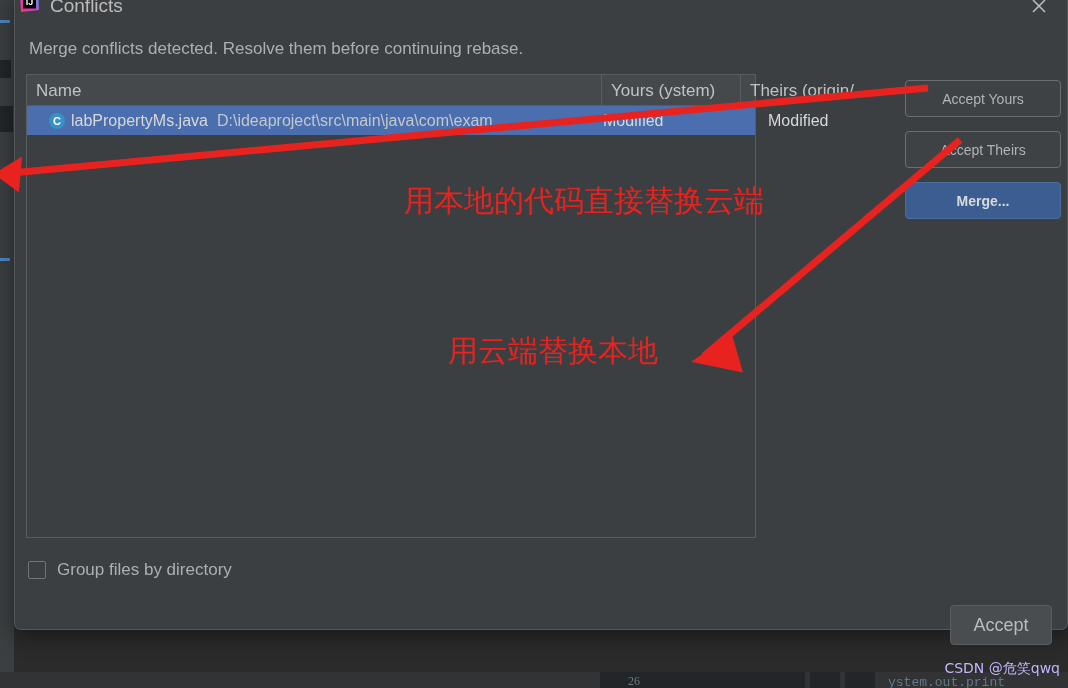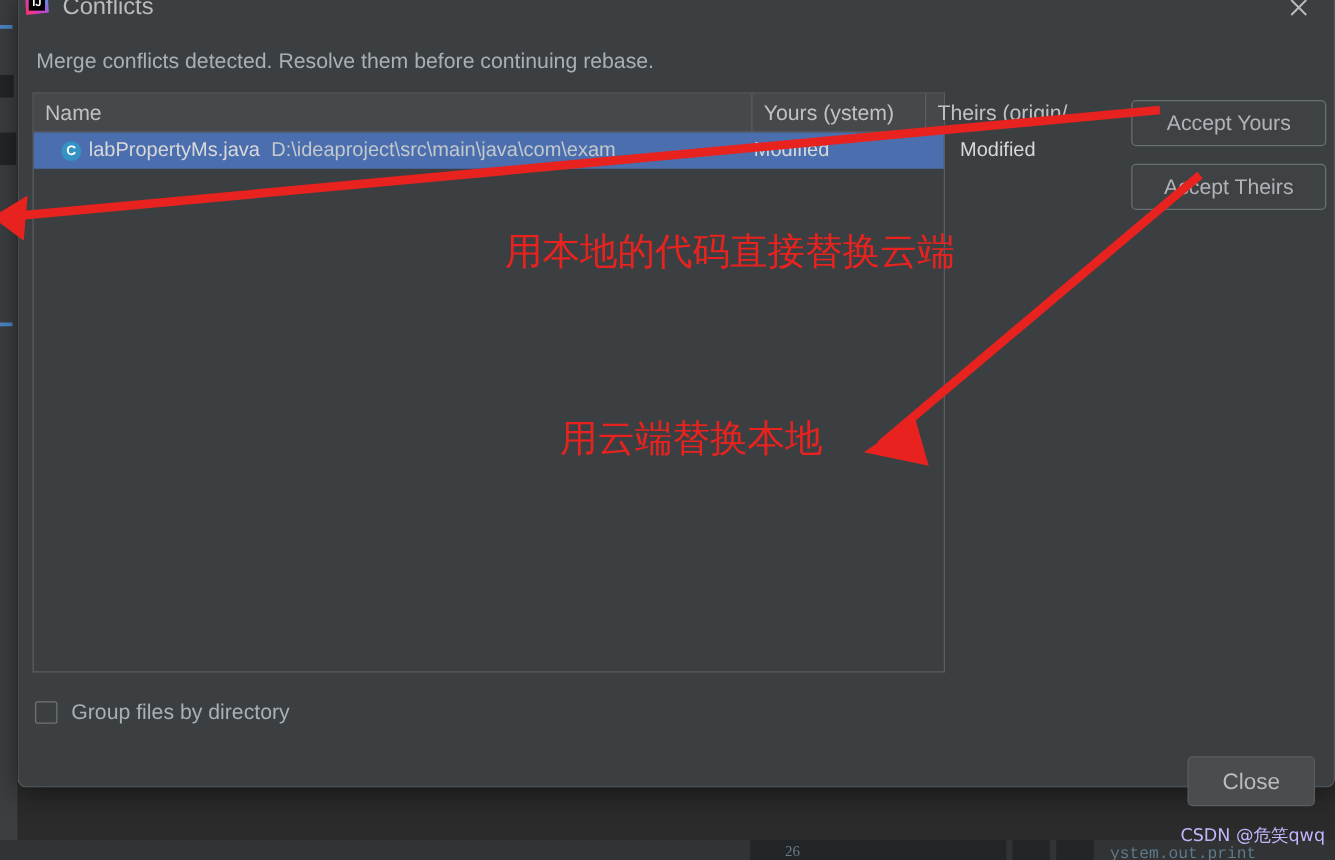--- a/index.html
+++ b/index.html
@@ -150,21 +150,21 @@
 
   
   .side-buttons {
     position: absolute; left: 890px; top: 88px;
     width: 156px;
     display: flex; flex-direction: column; gap: 14px;
   }
   .btn {
     height: 37px;
     border-radius: 4px;
-    font-size: 17px;
+    font-size: 14px;
     display: flex; align-items: center; justify-content: center;
     cursor: pointer;
     user-select: none;
   }
   .btn-outline {
     background: #3f4244;
     border: 1px solid #6a6f72;
     color: #b0b4b7;
   }
   .btn-primary {
@@ -288,28 +288,29 @@
           <span class="file-path">D:\ideaproject\src\main\java\com\exam</span>
         </div>
         <div class="row-status c-yours">Modified</div>
         <div class="row-status c-theirs">Modified</div>
       </div>
     </div>
 
     <div class="side-buttons">
       <div class="btn btn-outline">Accept Yours</div>
       <div class="btn btn-outline">Accept Theirs</div>
+      <div class="btn btn-primary">Merge...</div>
     </div>
 
     <div class="checkbox-row">
       <div class="cb-box"></div>
       <div class="cb-label">Group files by directory</div>
     </div>
 
-    <div class="close-btn">Close</div>
+    <div class="close-btn">Accept</div>
   </div>
 
   <svg class="arrow-svg">
     <g stroke="#e8231f" stroke-width="7" fill="#e8231f">
       <line x1="0" y1="174" x2="928" y2="88"></line>
       <polygon points="0,174 18,163 16,186"></polygon>
       <line x1="704" y1="356" x2="960" y2="140"></line>
       <polygon points="700,360 730,340 738,368"></polygon>
     </g>
   </svg>

